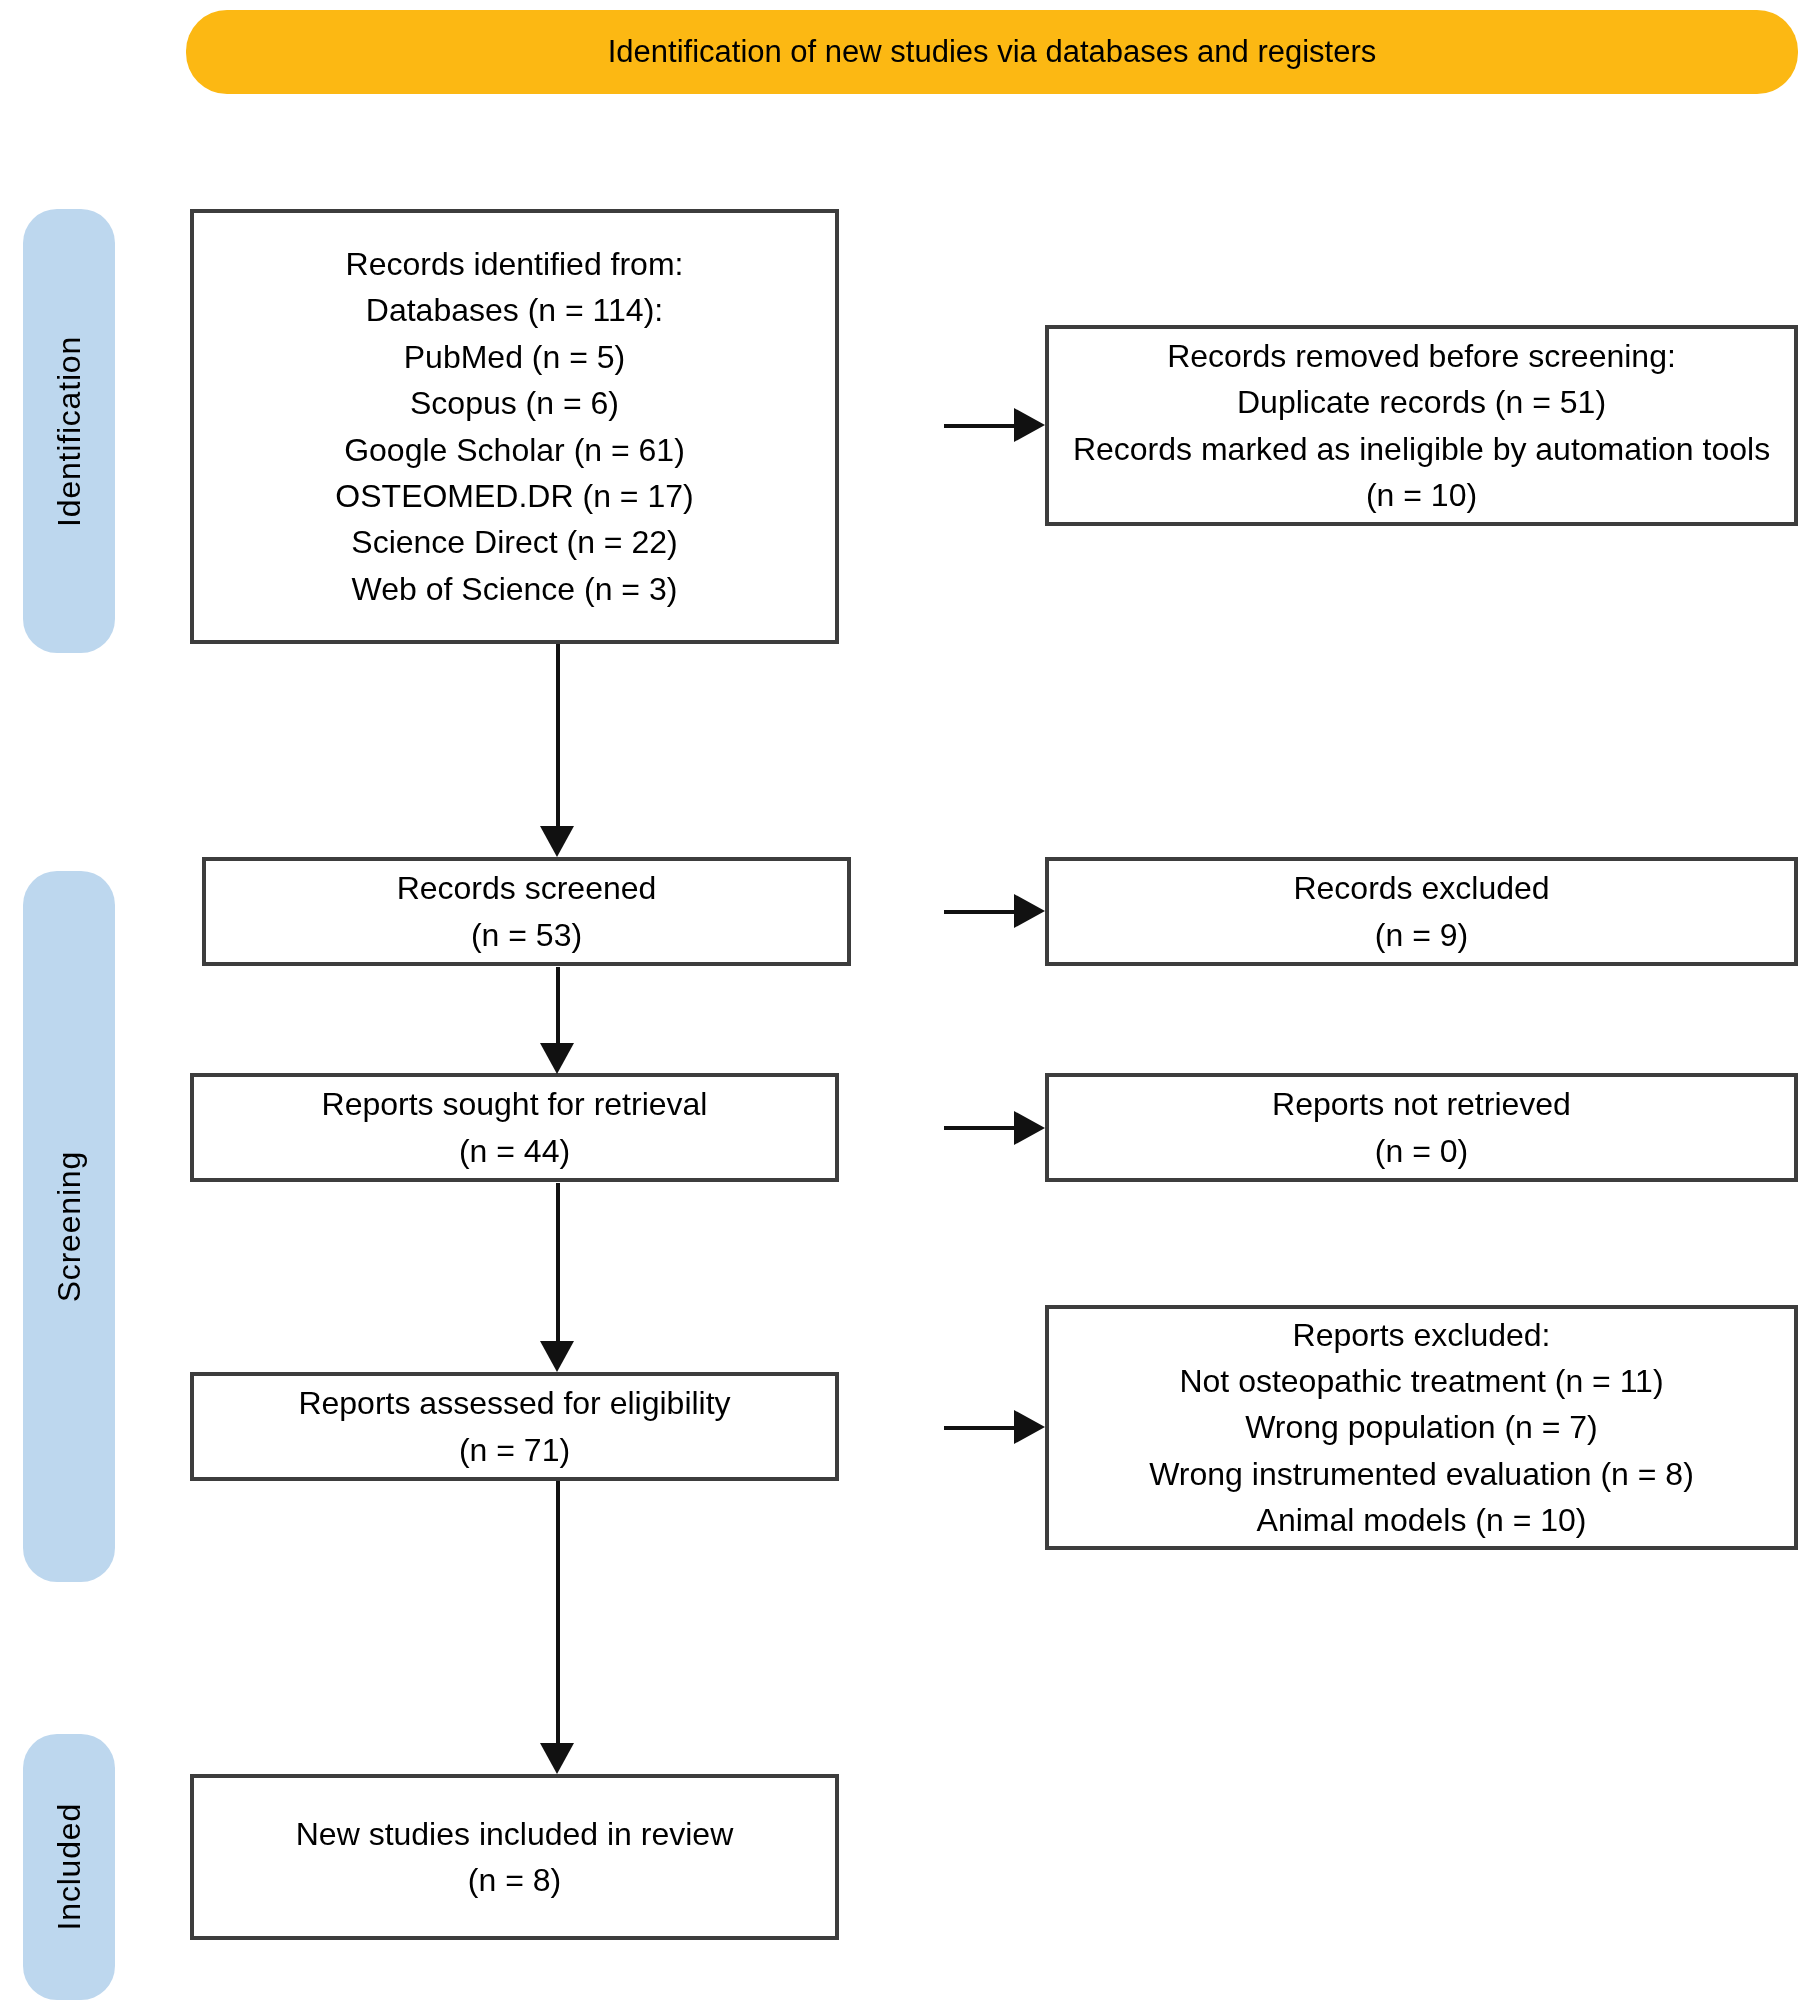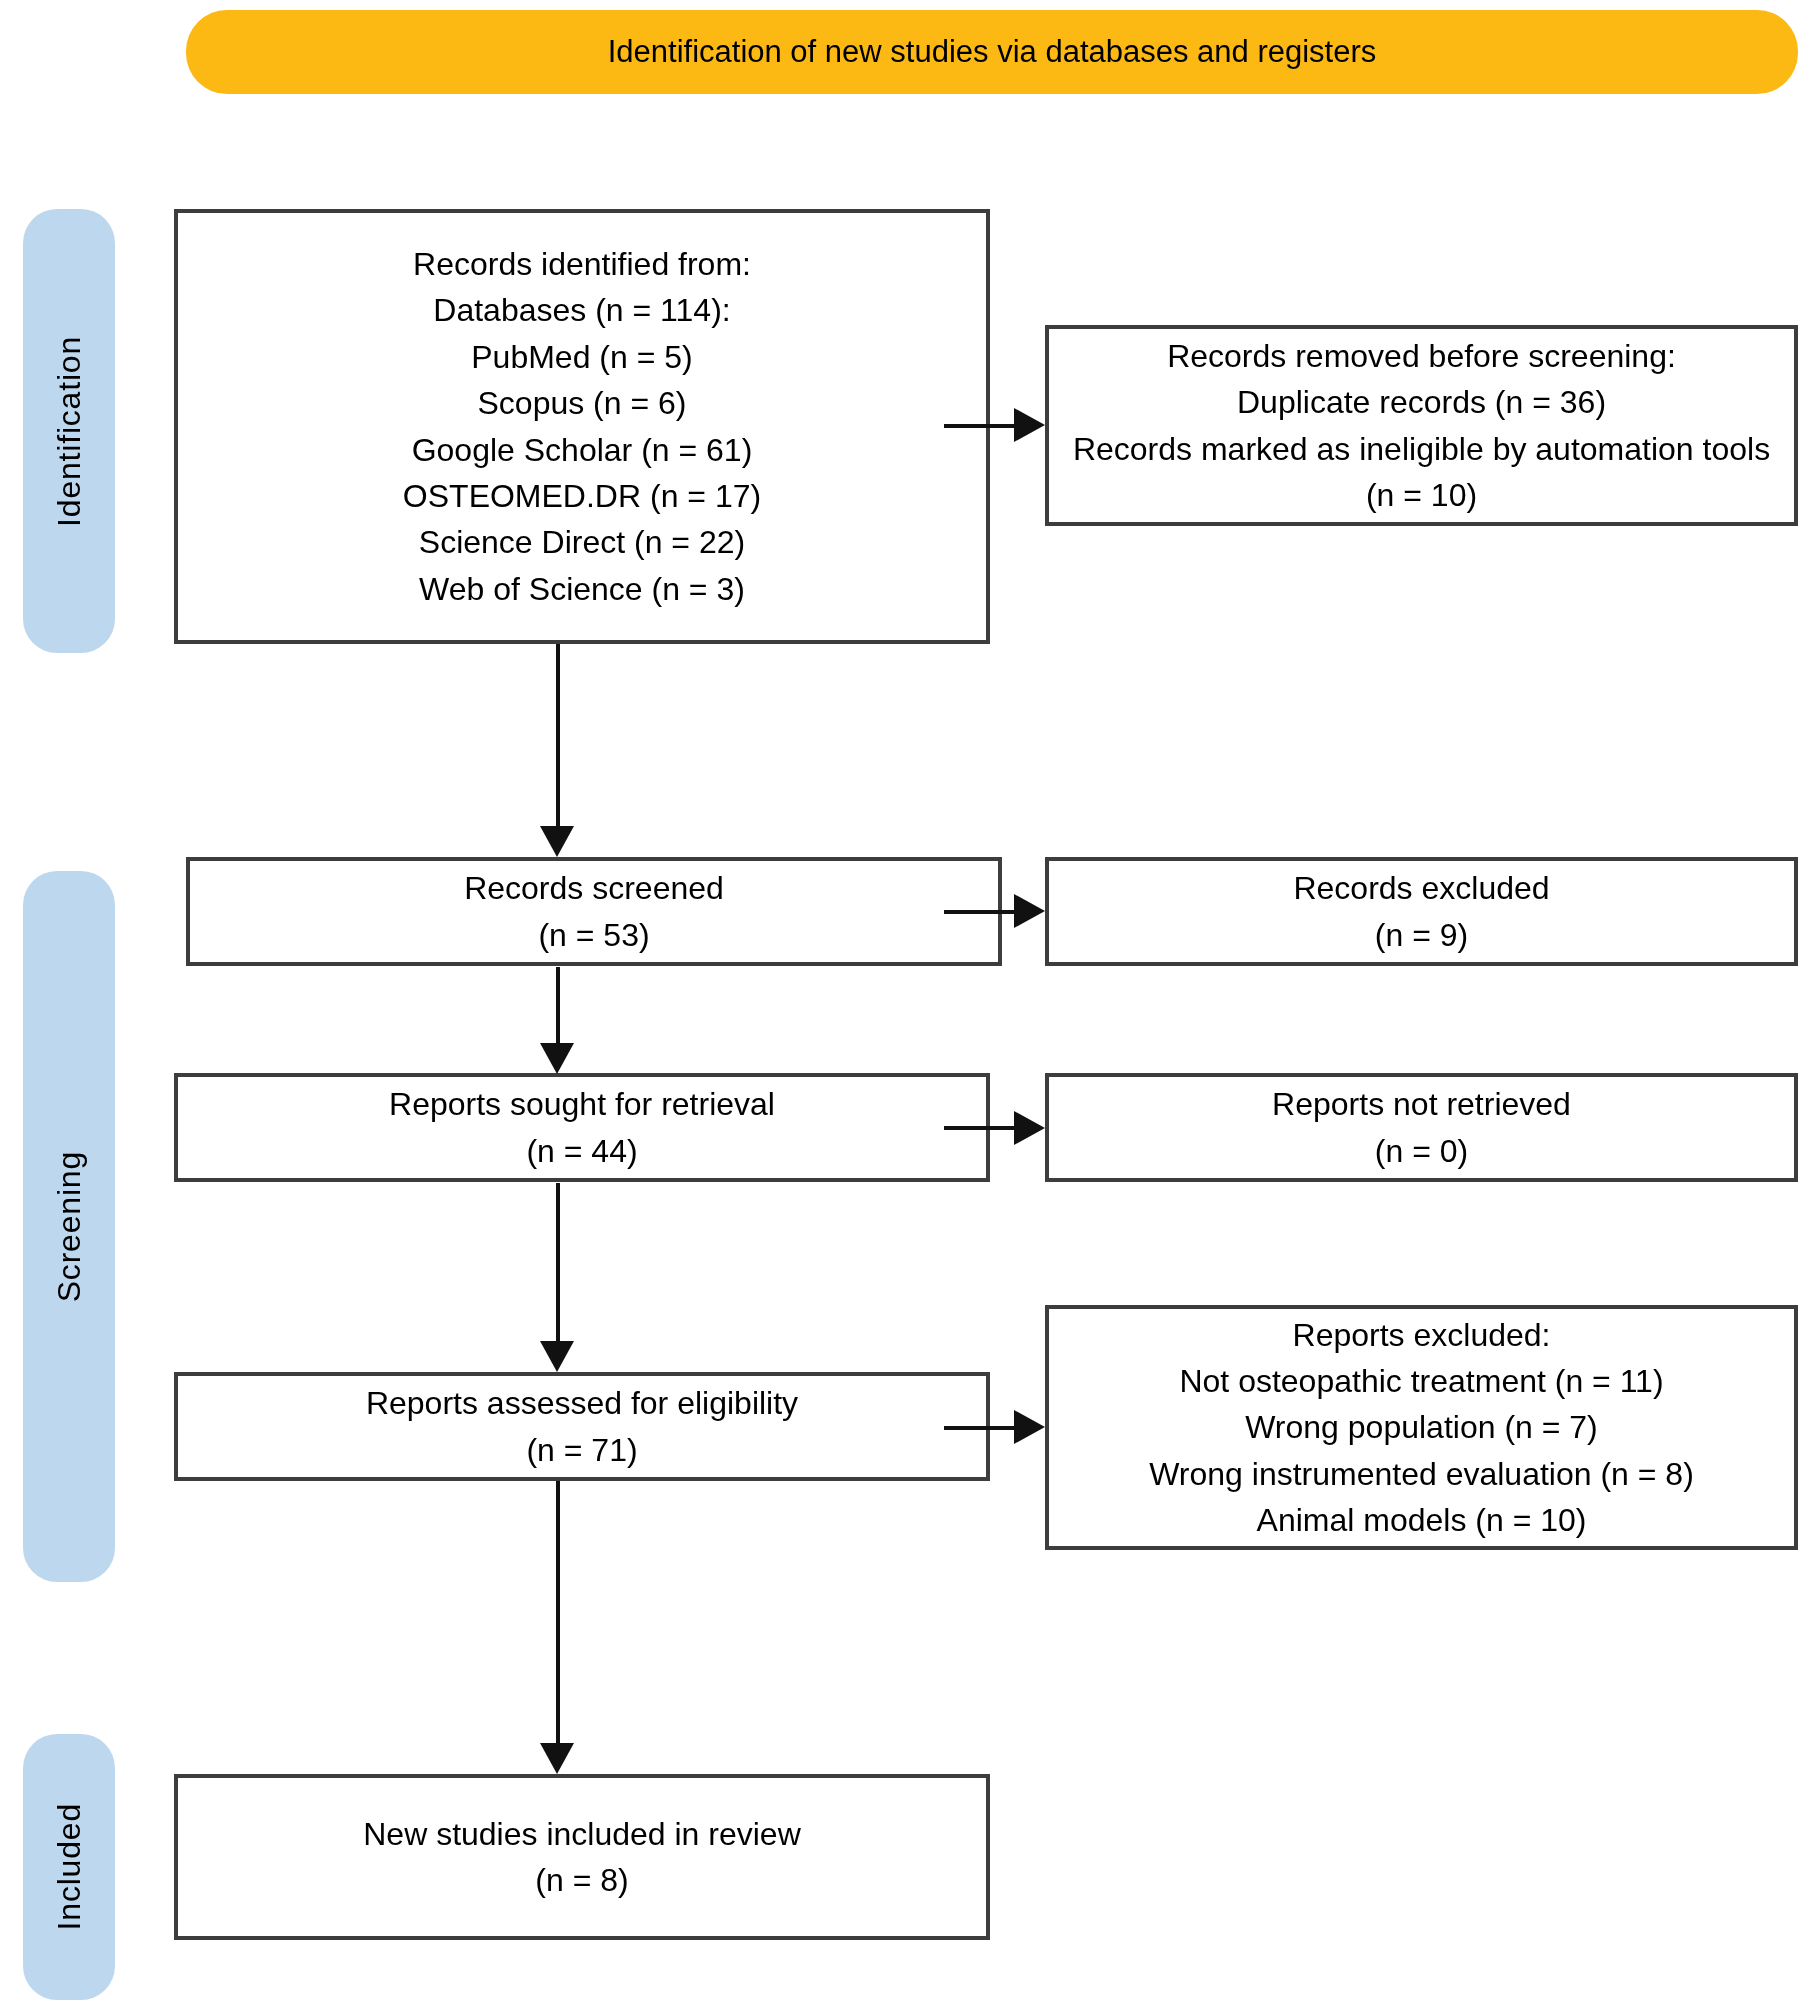--- a/index.html
+++ b/index.html
@@ -50,21 +50,21 @@
     background: #ffffff;
     border: 4px solid #3d3d3d;
     box-sizing: border-box;
     display: flex; align-items: center; justify-content: center;
     text-align: center;
     font-size: 32px;
     line-height: 1.45;
     white-space: pre-line;
     padding: 6.5px 16px;
   }
-  .col-left  { left: 174px;  width: 816px; }
+  .col-left  { left: 190px;  width: 649px; }
   .col-right { left: 1045px; width: 753px; }
 
   .box-records-identified   { top: 209px;  height: 435px; }
   .box-records-removed      { top: 325px;  height: 201px; }
   .box-records-screened     { top: 857px; height: 109px; margin-left: 12px; }
   .box-records-excluded     { top: 857px; height: 109px; }
   .box-reports-sought       { top: 1073px; height: 109px; }
   .box-reports-not-retrieved{ top: 1073px; height: 109px; }
   .box-reports-assessed     { top: 1372px; height: 109px; }
   .box-reports-excluded     { top: 1305px; height: 245px; }
@@ -146,21 +146,21 @@
   <div class="box col-left box-records-screened">Records screened
 (n = 53)</div>
   <div class="box col-left box-reports-sought">Reports sought for retrieval
 (n = 44)</div>
   <div class="box col-left box-reports-assessed">Reports assessed for eligibility
 (n = 71)</div>
   <div class="box col-left box-new-studies">New studies included in review
 (n = 8)</div>
 
   <div class="box col-right box-records-removed">Records removed before screening:
-Duplicate records (n = 36)
+Duplicate records (n = 51)
 Records marked as ineligible by automation tools (n = 10)</div>
   <div class="box col-right box-records-excluded">Records excluded
 (n = 9)</div>
   <div class="box col-right box-reports-not-retrieved">Reports not retrieved
 (n = 0)</div>
   <div class="box col-right box-reports-excluded">Reports excluded:
 Not osteopathic treatment (n = 11)
 Wrong population (n = 7)
 Wrong instrumented evaluation (n = 8)
 Animal models (n = 10)</div>

